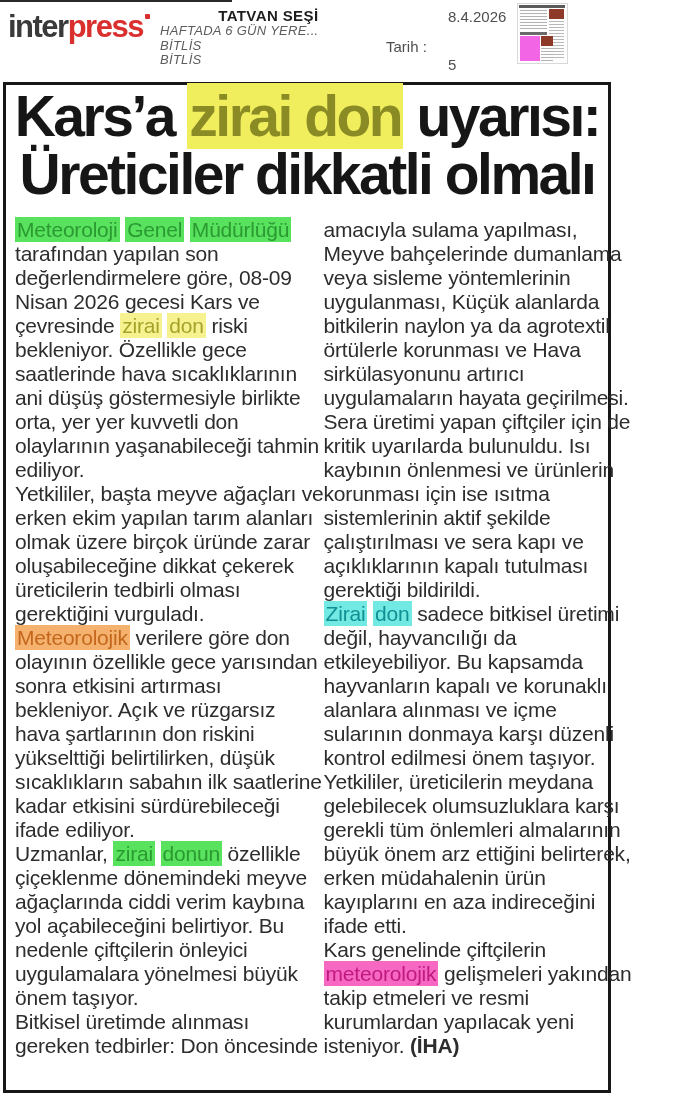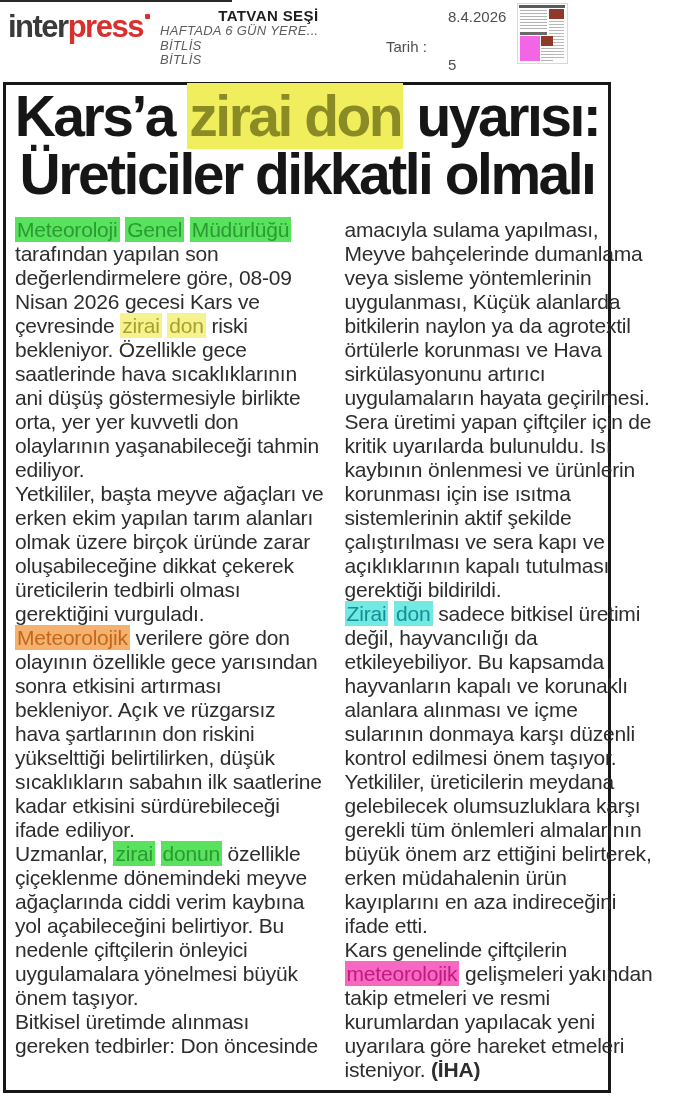--- a/index.html
+++ b/index.html
@@ -43,21 +43,21 @@
            background:repeating-linear-gradient(#b3b3b3 0 1px,transparent 1px 3px);}
 
   
   .article-box{position:absolute;left:3px;top:82px;width:608px;height:1011px;
                border:3px solid #171717;box-sizing:border-box;background:#fff;}
   .headline{padding-top:2px;text-align:center;color:#161616;}
   .headline-line{font-size:57px;line-height:58px;font-weight:bold;
                  letter-spacing:-2.5px;white-space:nowrap;}
   .hl-head{background:var(--hl-head-bg);color:var(--hl-head-fg);padding:0 8px;}
 
-  .body-cols{display:flex;gap:21px;padding:0 9px;margin-top:15px;}
+  .body-cols{display:flex;padding:0 9px;margin-top:15px;}
   .col{width:322px;color:#2d2d2d;}
   .line{font-size:21px;line-height:24px;white-space:nowrap;letter-spacing:-0.2px;}
   .hl{padding:1px 2px;}
   .hl-yellow{background:var(--hl-yellow-bg);color:var(--hl-yellow-fg);}
   .hl-green{background:var(--hl-green-bg);color:var(--hl-green-fg);}
   .hl-orange{background:var(--hl-orange-bg);color:var(--hl-orange-fg);}
   .hl-cyan{background:var(--hl-cyan-bg);color:var(--hl-cyan-fg);}
   .hl-pink{background:var(--hl-pink-bg);color:var(--hl-pink-fg);}
   .b{font-weight:bold;}
 </style>
@@ -178,19 +178,18 @@
           <div class="line"><span>gelebilecek olumsuzluklara karşı</span></div>
           <div class="line"><span>gerekli tüm önlemleri almalarının</span></div>
           <div class="line"><span>büyük önem arz ettiğini belirterek,</span></div>
           <div class="line"><span>erken müdahalenin ürün</span></div>
           <div class="line"><span>kayıplarını en aza indireceğini</span></div>
           <div class="line"><span>ifade etti.</span></div>
           <div class="line"><span>Kars genelinde çiftçilerin</span></div>
           <div class="line"><span class="hl hl-pink">meteorolojik</span><span> gelişmeleri yakından</span></div>
           <div class="line"><span>takip etmeleri ve resmi</span></div>
           <div class="line"><span>kurumlardan yapılacak yeni</span></div>
-          <div class="line"><span>uyarılara göre hareket etmeleri</span></div>
           <div class="line"><span>isteniyor. </span><span class="b">(İHA)</span></div>
         </div>
     </div>
   </div>
 
 </div>
 
 </body></html>

